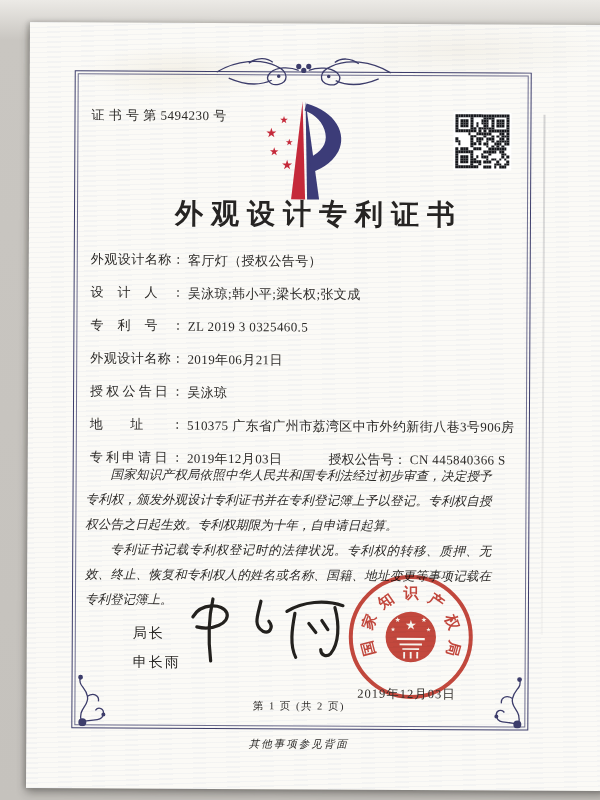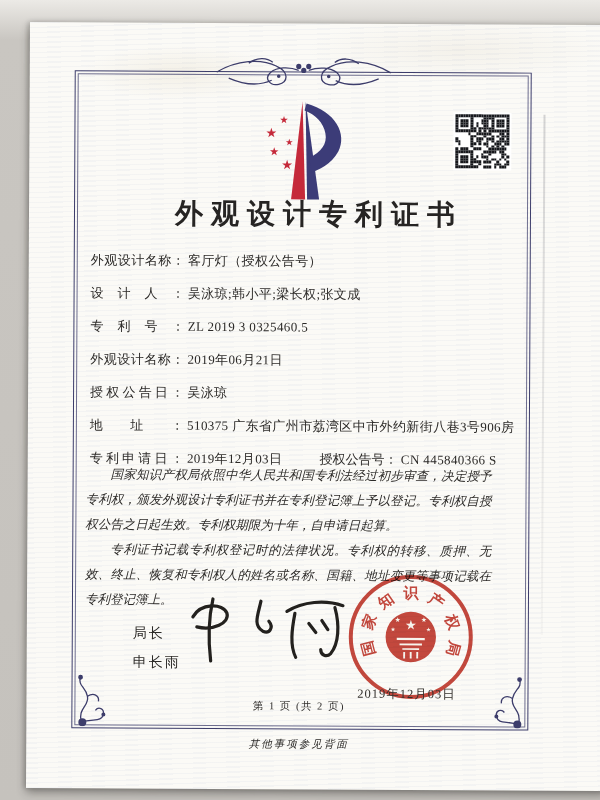--- a/index.html
+++ b/index.html
@@ -35,23 +35,23 @@
   .cert-no{position:absolute;left:62px;top:84px;font-size:13px;color:#2e2c2a;letter-spacing:.5px;}
   .logo{position:absolute;left:226px;top:72px;width:96px;height:112px;}
   .qr{position:absolute;left:424px;top:88px;width:54px;height:54px;background:#fff;padding:2px;}
   .qr-grid{display:grid;width:100%;height:100%;grid-template-columns:repeat(21,1fr);grid-template-rows:repeat(21,1fr);}
   .qr-grid b{background:#17181c;}
   .title{position:absolute;left:0;right:0;top:172px;text-align:center;
     font-size:28px;font-weight:700;color:#262423;letter-spacing:8px;}
   
   .fields{position:absolute;left:62px;top:228px;width:420px;font-size:13px;color:#2c2a28;}
   .frow{margin-bottom:14px;line-height:19px;white-space:nowrap;}
-  .flabel{display:inline-block;width:94px;text-align:justify;text-align-last:justify;vertical-align:top;}
+  .flabel{display:inline-block;width:94px;text-align:justify;text-align-last:justify;vertical-align:top;font-family:Liberation Mono, monospace;}
   .fvalue{letter-spacing:.4px;}
-  .flabel2{display:inline-block;margin-left:34px;}
+  .flabel2{display:inline-block;margin-left:43px;}
   
   .paras{position:absolute;left:58px;top:440px;width:406px;
     font-size:12.5px;font-style:italic;color:#2c2a28;line-height:25px;
     text-align:justify;}
   .paras p{margin:0;text-indent:2em;}
   
   .signer{position:absolute;left:74px;top:596px;font-size:14px;color:#2c2a28;letter-spacing:2px;line-height:29px;margin-left:32px;}
   .sig{position:absolute;left:148px;top:560px;}
   .sig path{stroke:#23211e;stroke-width:3.2;fill:none;stroke-linecap:round;stroke-linejoin:round;}
   
@@ -101,20 +101,21 @@
     <svg class="orn orn-br" width="44" height="58" viewBox="0 0 44 58">
       <path d="M8,54 C4,40 16,38 14,28 C12,18 4,18 7,8"></path>
       <path d="M8,54 C20,50 28,54 30,46 C31,40 25,38 22,42"></path>
       <path d="M14,28 C20,24 26,27 25,33"></path>
       <circle class="dot" cx="9" cy="54" r="4"></circle>
       <circle class="dot" cx="7" cy="9" r="2.4"></circle>
       <circle class="dot" cx="30" cy="46" r="2"></circle>
     </svg>
   </div>
 
+  <div class="cert-no">证 书 号 第 5494230 号</div>
 
   <svg class="logo" viewBox="0 0 96 112">
     <polygon points="36,104 47,6 50,104" fill="var(--logo-red,#c5293a)"></polygon>
     <polygon points="52,104 50,6 64,104" fill="var(--logo-navy,#3c3c78)"></polygon>
     <path d="M51,8 C80,16 92,38 83,56 C76,69 63,75 56,77 L54,62 C66,57 72,48 70,38 C68,27 60,19 49,15 Z" fill="var(--logo-navy,#3c3c78)"></path>
     <text x="10" y="42" font-size="13" fill="var(--logo-red,#c5293a)">★</text>
     <text x="24" y="28" font-size="10" fill="var(--logo-red,#c5293a)">★</text>
     <text x="30" y="50" font-size="9" fill="var(--logo-red,#c5293a)">★</text>
     <text x="14" y="60" font-size="11" fill="var(--logo-red,#c5293a)">★</text>
     <text x="26" y="74" font-size="13" fill="var(--logo-red,#c5293a)">★</text>

